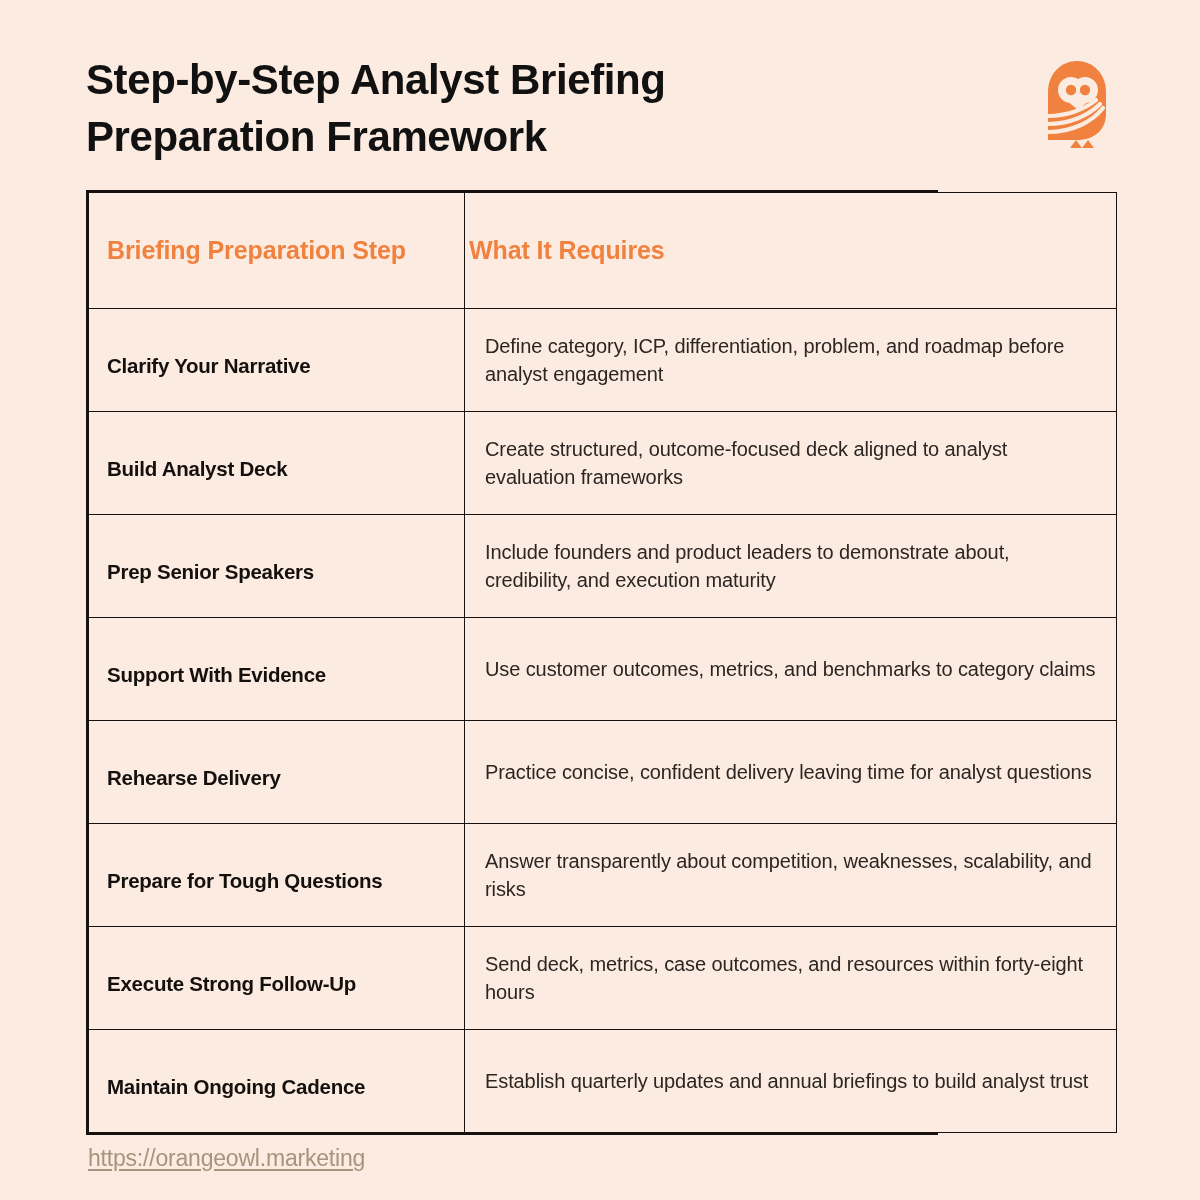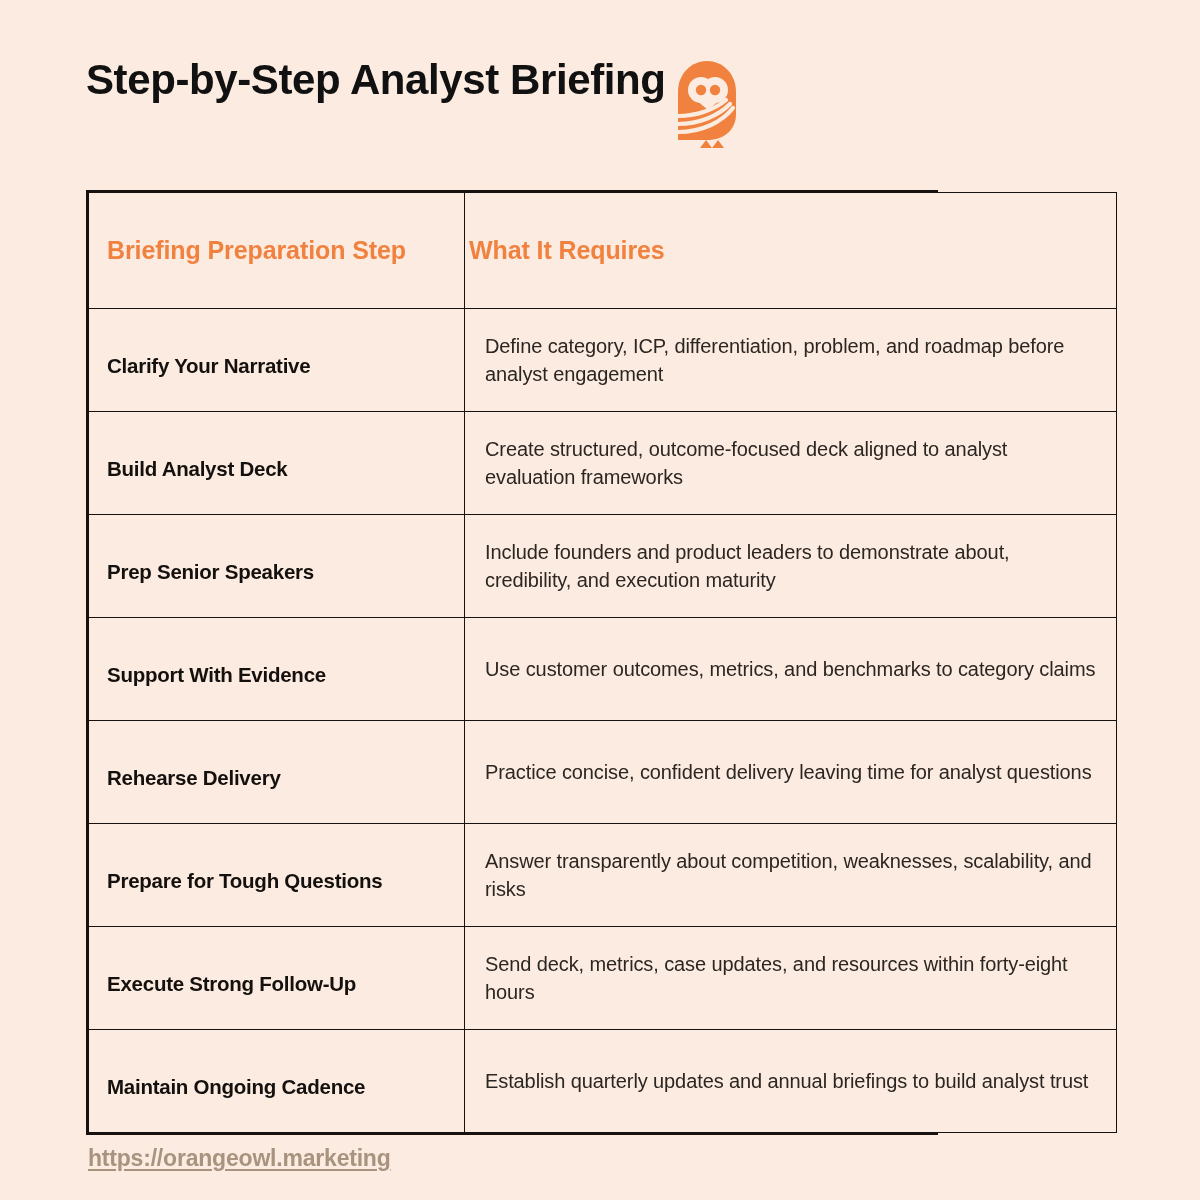--- a/index.html
+++ b/index.html
@@ -25,20 +25,21 @@
   }
 
   
   .header {
     position: absolute;
     left: 86px;
     top: 52px;
     right: 60px;
     display: flex;
     align-items: flex-start;
+    justify-content: space-between;
   }
 
   .title {
     font-size: 42px;
     line-height: 1.35;
     font-weight: 700;
     letter-spacing: -0.4px;
     color: #111111;
     max-width: 800px;
     font-family: "Liberation Sans", sans-serif;
@@ -116,34 +117,35 @@
   
   .footer {
     position: absolute;
     left: 88px;
     top: 1145px;
   }
 
   .footer-link {
     color: #A8937F;
     font-size: 23px;
-    font-weight: 700;
+    font-weight: 400;
     text-decoration: underline;
     text-underline-offset: 3px;
     letter-spacing: -0.2px;
   }
 </style>
 </head>
 <body>
 
 <div class="page">
 
   <div class="header">
     <h1 class="title">
       <span class="line">Step-by-Step Analyst Briefing</span>
+      <span class="line">Preparation Framework</span>
     </h1>
 
     <svg class="logo" viewBox="0 0 82 92" aria-hidden="true">
 
       <path d="M12 34 C12 15 26 3 41 3 C56 3 70 15 70 34 L70 56 C70 72 58 82 41 82 L12 82 Z" fill="#F1813E"></path>
 
       <path d="M22 32 a13 13 0 1 1 26 0 a13 13 0 1 1 -26 0 Z" fill="#FCEBE0"></path>
       <path d="M36 32 a13 13 0 1 1 26 0 a13 13 0 1 1 -26 0 Z" fill="#FCEBE0"></path>
       <path d="M30 42 L42 52 L54 42 Z" fill="#FCEBE0"></path>
 
@@ -193,21 +195,21 @@
         <tr>
           <td class="step">Rehearse Delivery</td>
           <td class="requires">Practice concise, confident delivery leaving time for analyst questions</td>
         </tr>
         <tr>
           <td class="step">Prepare for Tough Questions</td>
           <td class="requires">Answer transparently about competition, weaknesses, scalability, and risks</td>
         </tr>
         <tr>
           <td class="step">Execute Strong Follow-Up</td>
-          <td class="requires">Send deck, metrics, case updates, and resources within forty-eight hours</td>
+          <td class="requires">Send deck, metrics, case outcomes, and resources within forty-eight hours</td>
         </tr>
         <tr>
           <td class="step">Maintain Ongoing Cadence</td>
           <td class="requires">Establish quarterly updates and annual briefings to build analyst trust</td>
         </tr>
       </tbody>
     </table>
   </div>
 
   <div class="footer">

